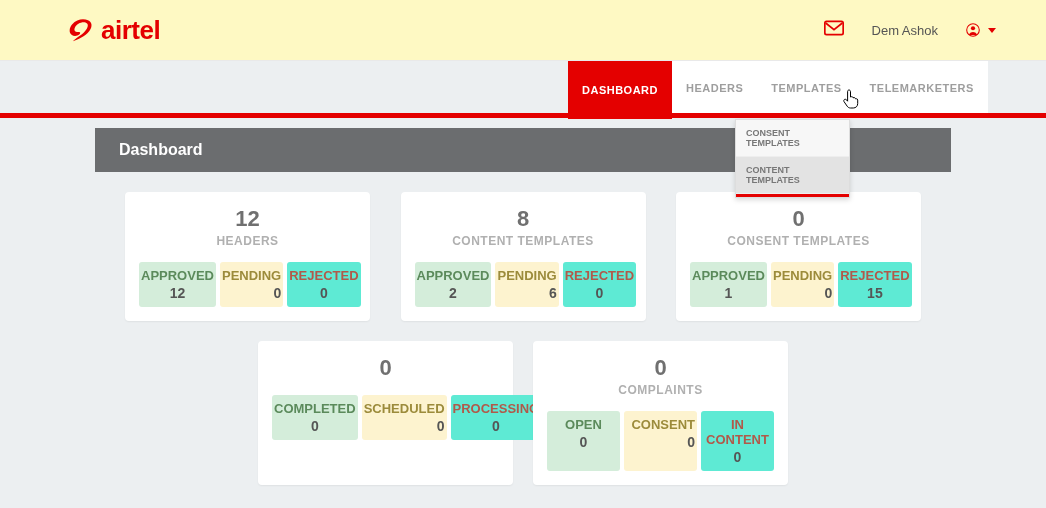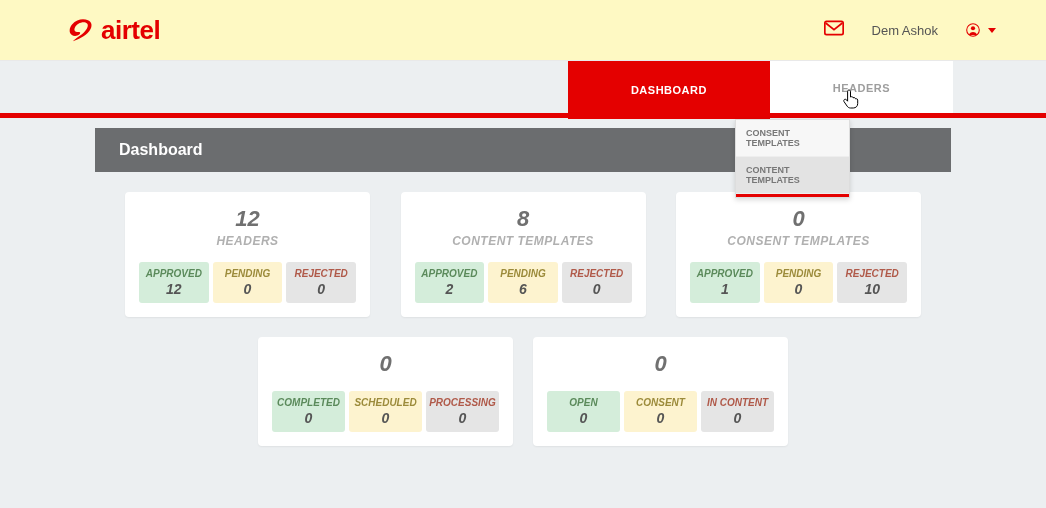--- a/index.html
+++ b/index.html
@@ -116,21 +116,21 @@
     padding: 13px 24px;
     margin: 10px 95px 0 95px;
     position: relative;
     z-index: 0;
   }
   .cards-area {
     margin: 0 95px;
     background: #eceff1;
     padding: 20px 30px 30px 30px;
   }
-  .row { display: flex; justify-content: space-between; gap: 20px; font-style: italic; }
+  .row { display: flex; justify-content: space-between; gap: 20px; }
   .row2 { justify-content: center; gap: 20px; margin-top: 20px; }
   .card {
     background: #fff;
     border-radius: 4px;
     flex: 1;
     padding: 14px 14px 14px 14px;
     box-shadow: 0 1px 2px rgba(0,0,0,.06);
     max-width: 245px;
   }
   .card .big {
@@ -147,27 +147,27 @@
     letter-spacing: 0.5px;
     margin-top: 2px;
   }
   .stat-row { display: flex; gap: 4px; margin-top: 14px; }
   .stat {
     flex: 1;
     text-align: center;
     padding: 6px 2px;
     border-radius: 3px;
   }
-  .stat .sl { font-size: 10px; font-weight: 700; color: #6b8f6b; }
+  .stat .sl { font-size: 13px; font-weight: 700; color: #6b8f6b; }
   .stat .sv { font-size: 14px; font-weight: 700; color: #555; margin-top: 2px; }
   .stat.green  { background: #d4edda; }
   .stat.green .sl { color: #5b8a5b; }
-  .stat.yellow { background: #fdf3cf; }
+  .stat.yellow { background: #fdf3cf; text-align: right; }
   .stat.yellow .sl { color: #9c8b3b; }
-  .stat.red    { background: #e5e5e5; }
+  .stat.red    { background: #5eead4; }
   .stat.red .sl { color: #b05a4a; }
 </style>
 </head>
 <body>
 
 <div class="topbar">
   <div class="brand">
     <svg width="30" height="30" viewBox="0 0 64 64">
       <path fill="#e40000" d="M49 11c-9-4-24-3-34 9-6 7-7 17-1 22 5 4 12 3 17-1 2-2 2-5-1-5-7 1-12-2-9-9 4-10 20-15 26-9 3 3 2 9-4 16-8 10-22 16-26 22 10-4 26-10 35-22 7-10 6-19-3-23z"></path>
     </svg>
@@ -195,20 +195,26 @@
 </div>
 
 <div class="navbar">
   <div class="navbar-inner">
     <div class="nav-item active">
       <span>DASHBOARD</span>
     </div>
     <div class="nav-item">
       <span>HEADERS</span>
     </div>
+    <div class="nav-item">
+      <span>TEMPLATES</span>
+    </div>
+    <div class="nav-item">
+      <span>TELEMARKETERS</span>
+    </div>
   </div>
   <div class="red-underline"></div>
 
   <div class="dropdown">
     <div class="dropdown-item">
       <span>CONSENT TEMPLATES</span>
     </div>
     <div class="dropdown-item hover">
       <span>CONTENT TEMPLATES</span>
     </div>
@@ -273,21 +279,21 @@
           <div class="stat green">
             <div class="sl">APPROVED</div>
             <div class="sv">1</div>
           </div>
           <div class="stat yellow">
             <div class="sl">PENDING</div>
             <div class="sv">0</div>
           </div>
           <div class="stat red">
             <div class="sl">REJECTED</div>
-            <div class="sv">10</div>
+            <div class="sv">15</div>
           </div>
         </div>
       </div>
 
     </div>
 
     <div class="row row2">
 
       <div class="card" style="max-width:255px">
         <div class="big">0</div>
@@ -302,20 +308,21 @@
           </div>
           <div class="stat red">
             <div class="sl">PROCESSING</div>
             <div class="sv">0</div>
           </div>
         </div>
       </div>
 
       <div class="card" style="max-width:255px">
         <div class="big">0</div>
+        <div class="label">COMPLAINTS</div>
         <div class="stat-row">
           <div class="stat green">
             <div class="sl">OPEN</div>
             <div class="sv">0</div>
           </div>
           <div class="stat yellow">
             <div class="sl">CONSENT</div>
             <div class="sv">0</div>
           </div>
           <div class="stat red">

